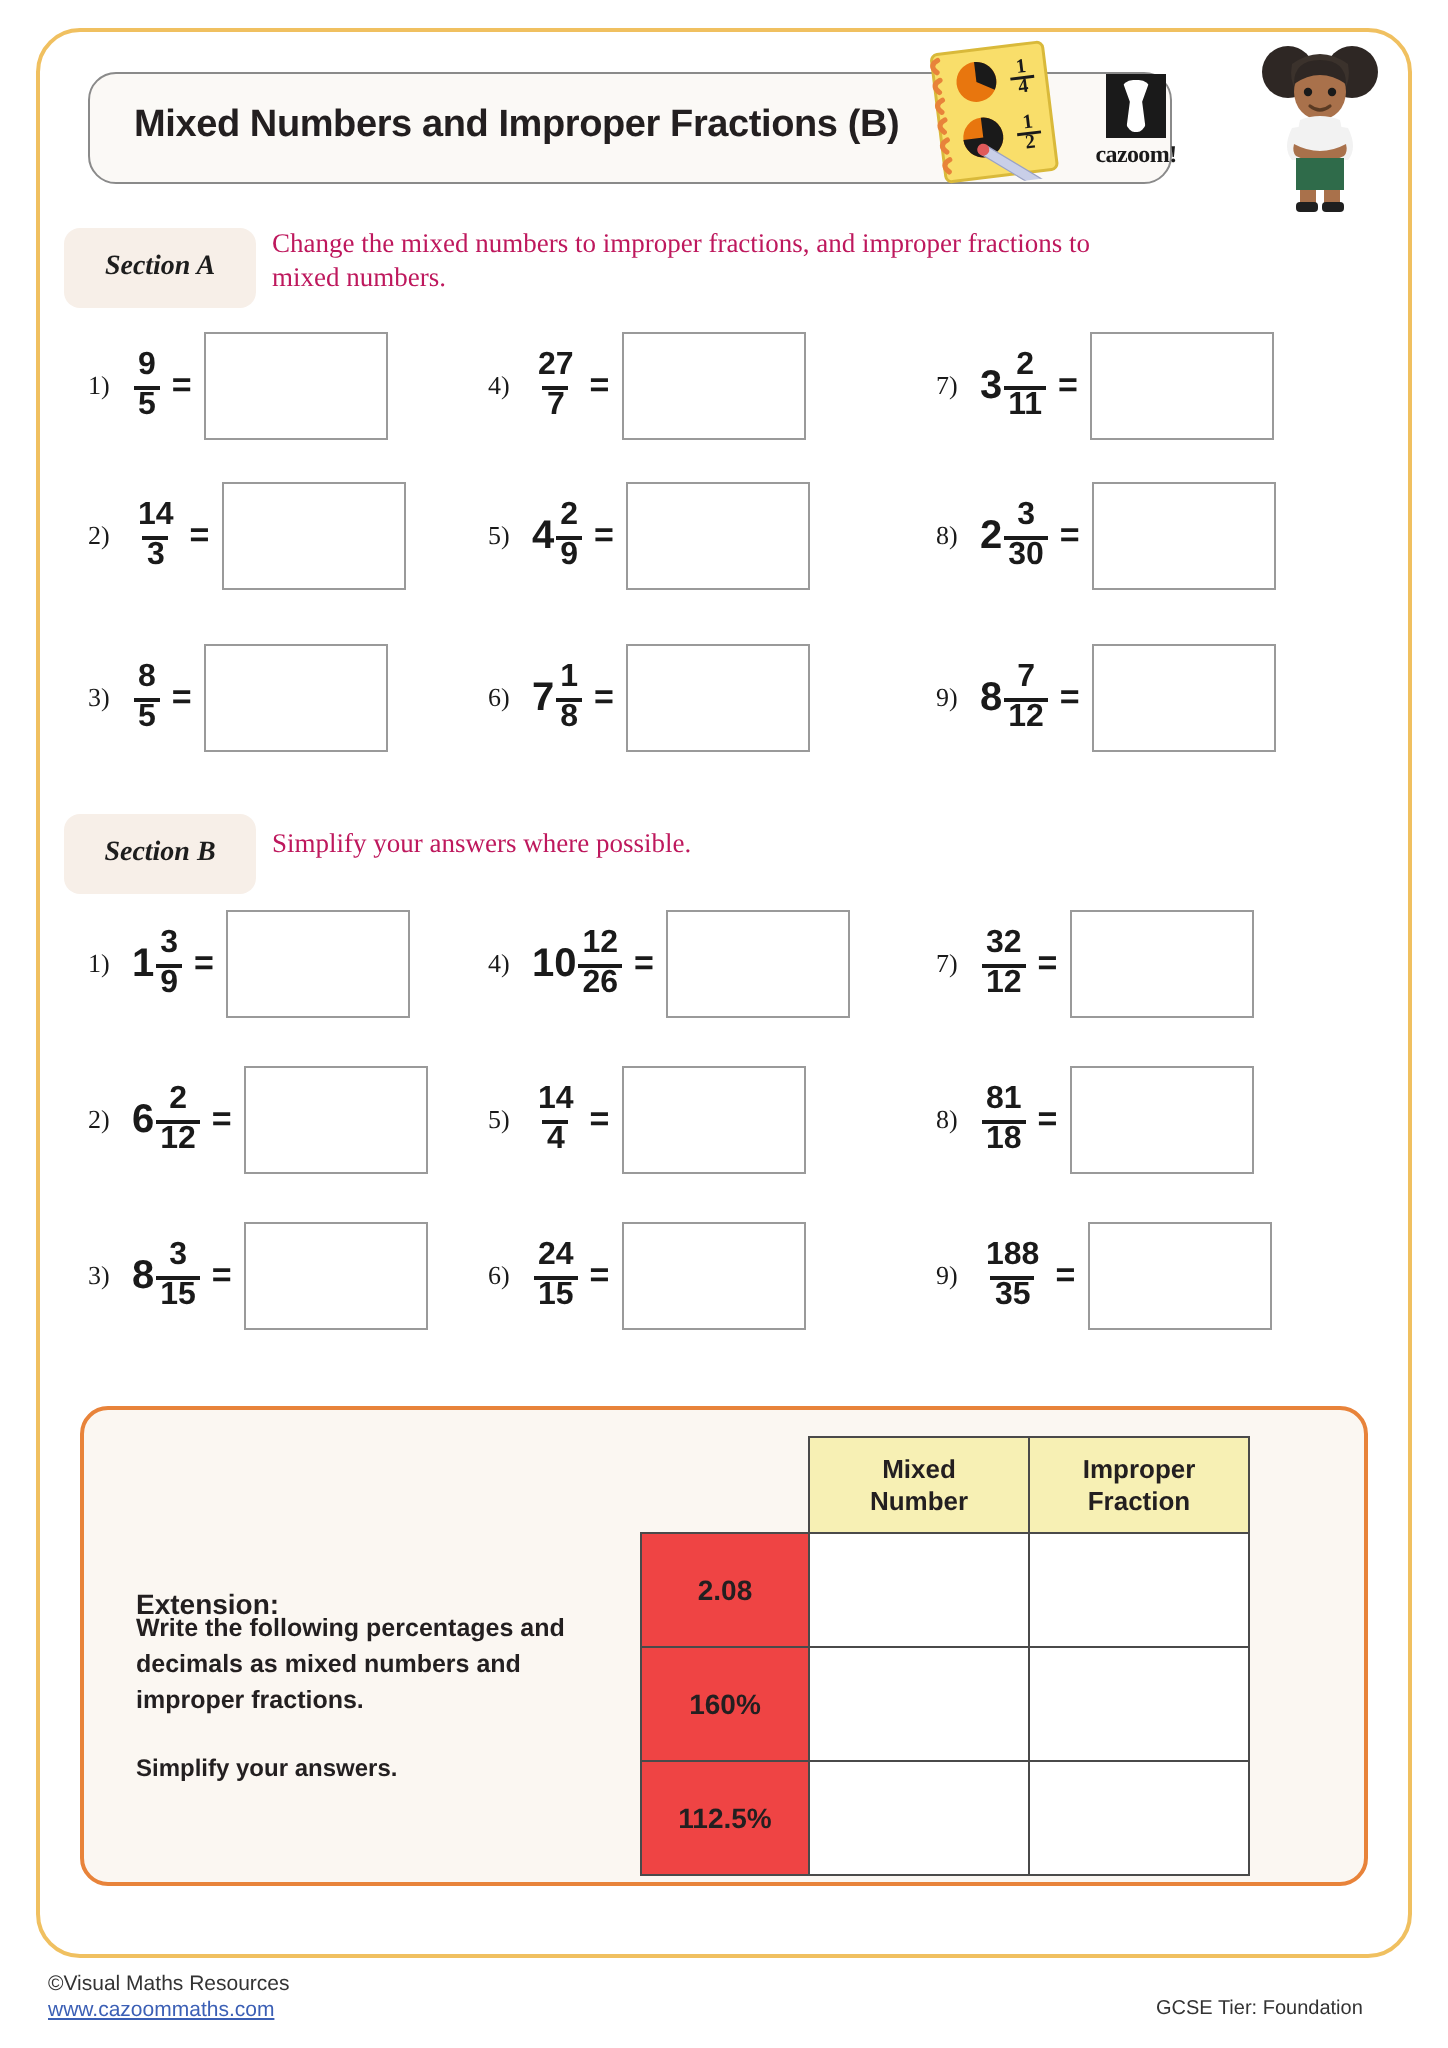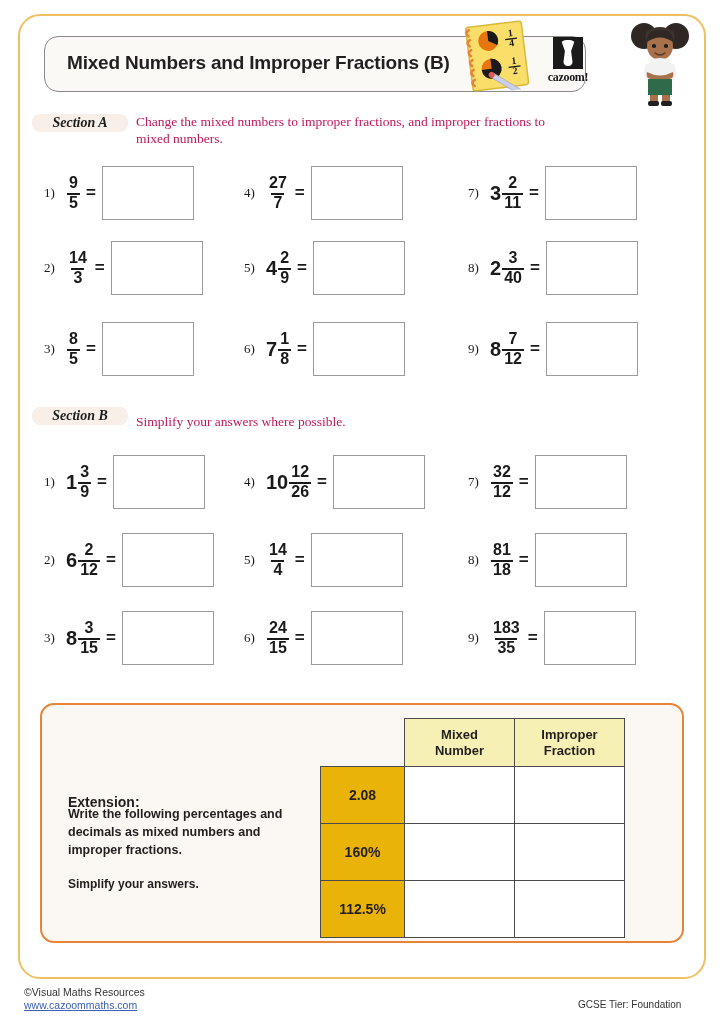--- a/index.html
+++ b/index.html
@@ -80,21 +80,21 @@
     letter-spacing: -0.3px;
     margin-top: 1px;
   }
 
   
   .mascot { position: absolute; left: 620px; top: 16px; width: 80px; height: 92px; }
 
   
   .section-pill {
     position: absolute;
-    height: 18px;
+    height: 40px;
     background: #F7EFE8;
     border-radius: 8px;
     display: flex; align-items: center; justify-content: center;
     font-family: "Liberation Serif", serif;
     font-style: italic;
     font-weight: bold;
     font-size: 14px;
     color: #1d1d1d;
   }
   .section-desc {
@@ -154,21 +154,21 @@
   }
   .ext-table td {
     border: 1px solid #4a4a4a;
     width: 110px; height: 57px;
     text-align: center; vertical-align: middle;
     font-size: 14px; font-weight: bold; color: #231f20;
     background: #ffffff;
   }
   .ext-table td.corner { border: none; background: transparent; width: 84px; height: 48px; }
   .ext-table td.hdr { background: #F7F0B4; height: 48px; line-height: 16px; font-size: 13px; }
-  .ext-table td.rowlab { background: #eab308; width: 84px; margin-left: 16px; }
+  .ext-table td.rowlab { background: #ef4444; width: 84px; margin-left: 16px; }
 
   
   .footer { position: absolute; left: 0; top: 986px; width: 588px; height: 38px; }
   .f-copy {
     position: absolute; left: 24px; top: 0;
     font-size: 10.5px; color: #333; white-space: nowrap;
   }
   .f-url {
     position: absolute; left: 24px; top: 13px;
     font-size: 10.5px; color: #3b5fb5; text-decoration: underline; white-space: nowrap;
@@ -344,21 +344,21 @@
     <span class="eq">=</span>
     <span class="ansbox" style="width:92px;height:54px;"></span>
   </div>
 
   <div class="q" style="left:468px; top:238px;">
     <span class="q-num">8)</span>
     <span class="expr">
       <span class="whole">2</span>
       <span class="frac">
         <span class="num">3</span>
-        <span class="den">40</span>
+        <span class="den">30</span>
       </span>
     </span>
     <span class="eq">=</span>
     <span class="ansbox" style="width:92px;height:54px;"></span>
   </div>
 
   <div class="q" style="left:468px; top:319px;">
     <span class="q-num">9)</span>
     <span class="expr">
       <span class="whole">8</span>
@@ -476,21 +476,21 @@
     </span>
     <span class="eq">=</span>
     <span class="ansbox" style="width:92px;height:54px;"></span>
   </div>
 
   <div class="q" style="left:468px; top:608px;">
     <span class="q-num">9)</span>
     <span class="expr">
       <span class="whole"></span>
       <span class="frac">
-        <span class="num">183</span>
+        <span class="num">188</span>
         <span class="den">35</span>
       </span>
     </span>
     <span class="eq">=</span>
     <span class="ansbox" style="width:92px;height:54px;"></span>
   </div>
 
   <div class="ext-box"></div>
   <div class="ext-title">Extension:</div>
   <div class="ext-body">Write the following percentages and decimals as mixed numbers and improper fractions.</div>

